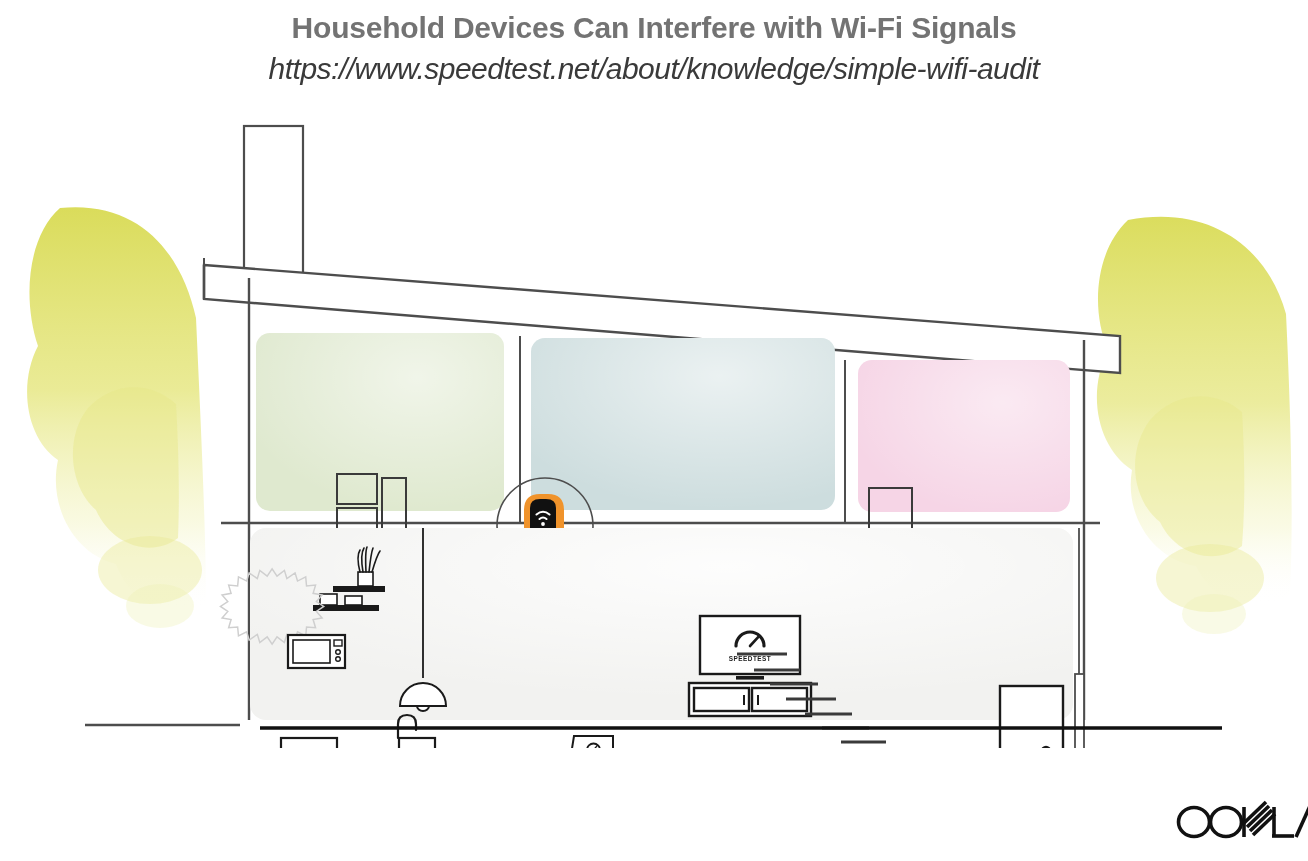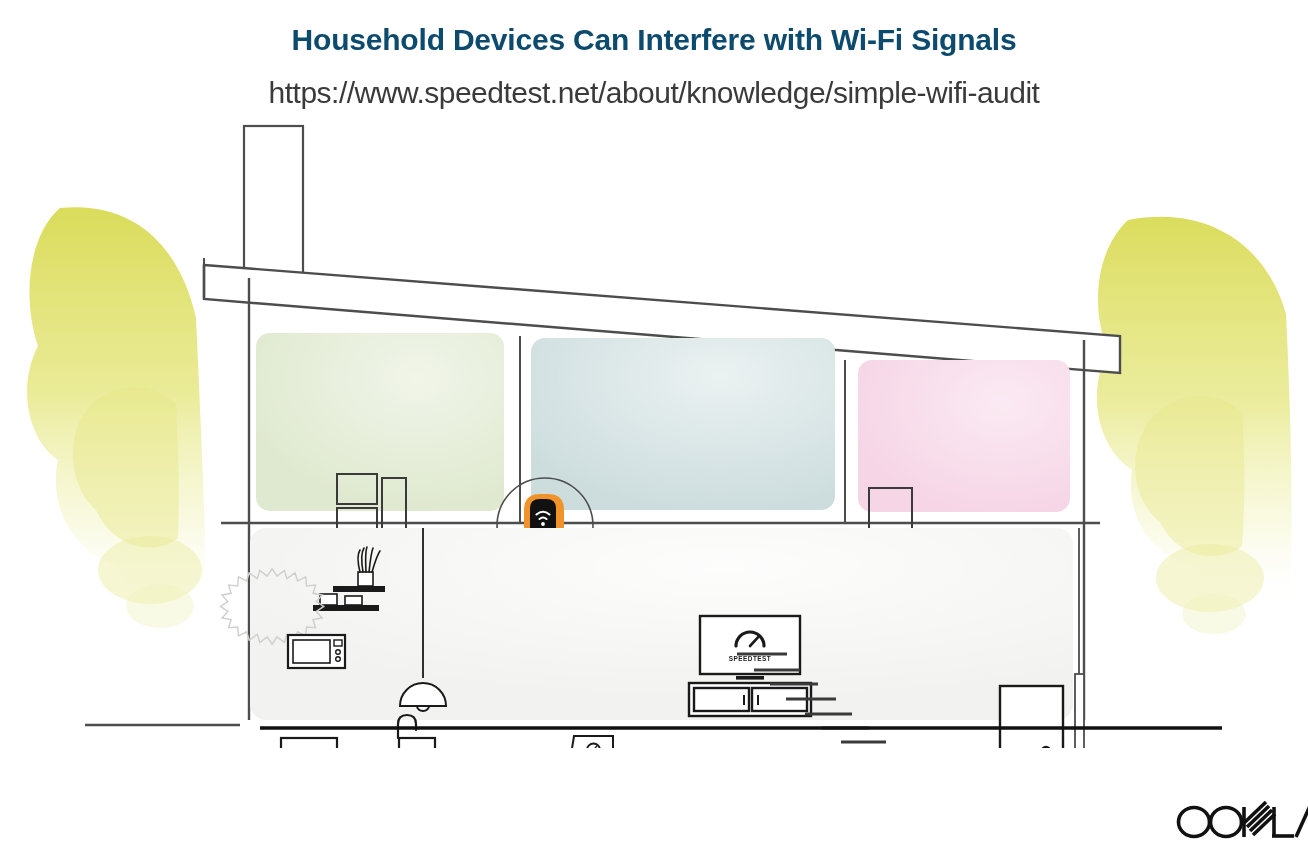--- a/index.html
+++ b/index.html
@@ -10,27 +10,28 @@
     color:#111111;
     overflow:hidden;
     position:relative;
   }
   #stage{position:relative;width:1308px;height:861px;background:#fff;}
 
   
   .header{position:absolute;left:0;top:0;width:1308px;text-align:center;}
   .title{
     font-size:30px;font-weight:bold;letter-spacing:-0.2px;
-    color:#0c4a6e;margin:12px;padding-top:11px;line-height:1.15;
+    color:#737373;margin:0;padding-top:11px;line-height:1.15;
     font-family:"Liberation Sans", sans-serif;
   }
   .subtitle{
     font-size:30px;font-weight:400;color:#3a3a3a;margin:0;padding-top:6px;
     line-height:1.15;letter-spacing:-0.5px;
     font-family:"Liberation Sans", sans-serif;
+    font-style:italic;
   }
 
   
   .scene{position:absolute;left:0;top:108px;width:1308px;height:640px;}
   .scene svg{display:block;}
 
   
   .footer{position:absolute;left:0;top:780px;width:1308px;height:81px;}
   .brand-speedtest{
     position:absolute;left:10px;top:18px;display:flex;align-items:center;gap:9px;

